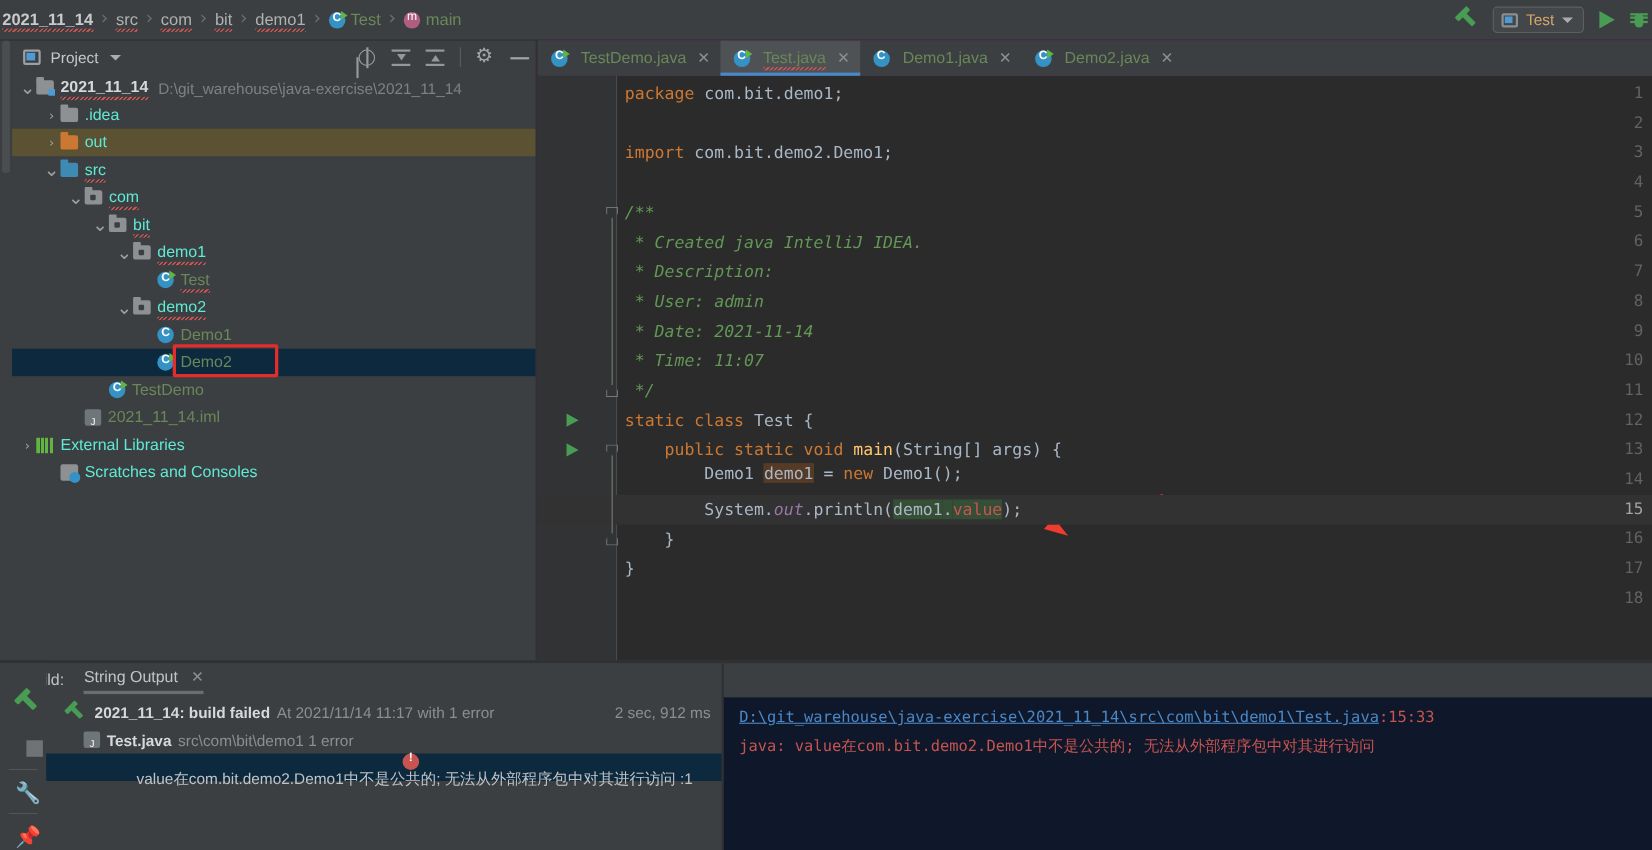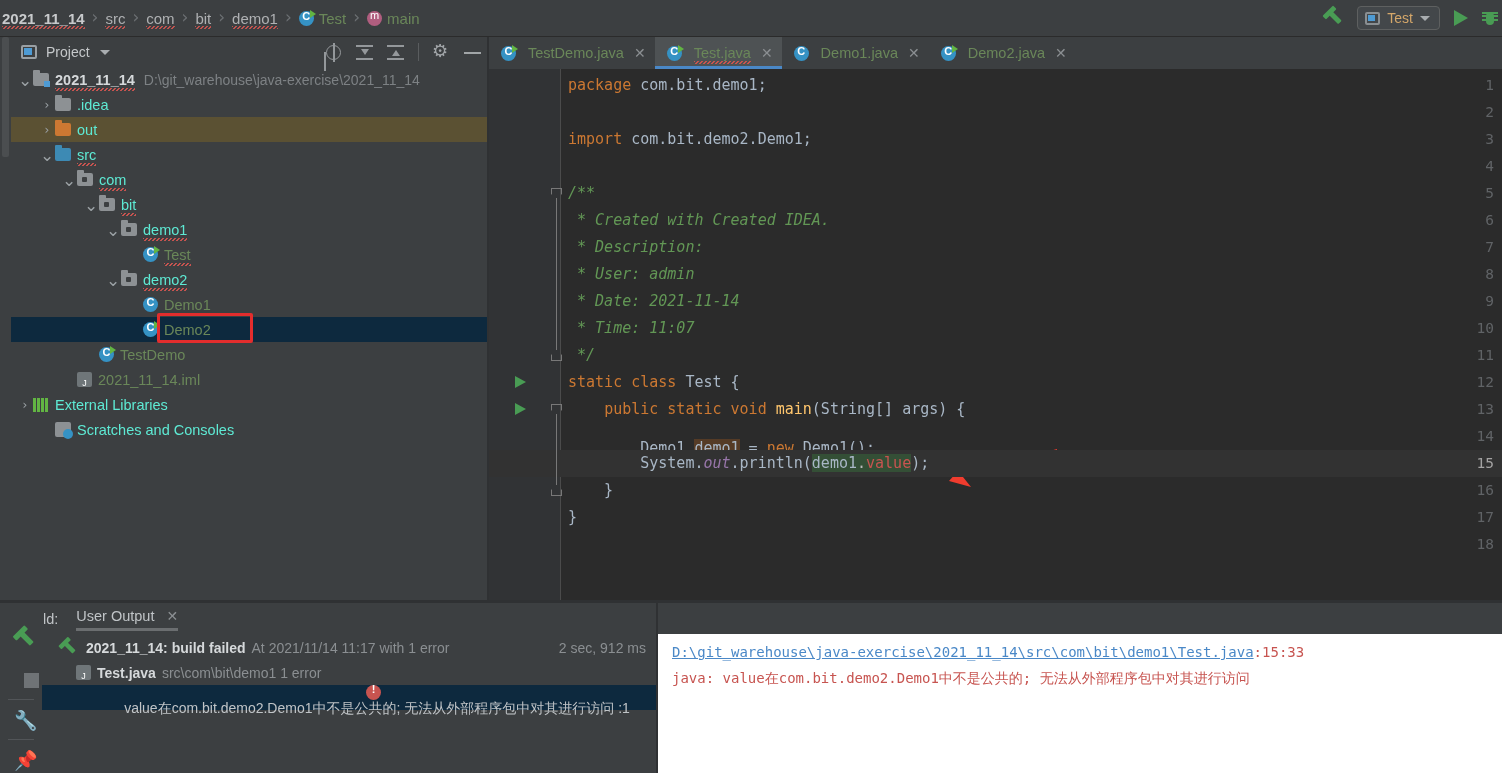--- a/index.html
+++ b/index.html
@@ -183,21 +183,21 @@
   .sq-stop { position:absolute; left:14px; top:8px; width:15px; height:15px; background:#6f7376; }
   .wrench { position:absolute; left: 4px; top: 2px; font-size: 19px; color:#a4a8ab; font-family:"DejaVu Sans",sans-serif; }
   #build-tree { position: absolute; left: 42px; top: 635px; width: 614px; height: 138px; font-size: 14px; }
   .brow { height: 25px; display: flex; align-items: center; white-space: nowrap; padding-left: 12px; position: relative; }
   .brow.sel { background: #0d293e; }
   .bbold { font-weight: bold; color: #d6d9db; }
   .bdim { color: #8b8f92; margin-left: 6px; }
   .btime { position: absolute; right: 10px; color: #8b8f92; }
   .errdot { width: 15px; height: 15px; border-radius: 50%; background: #c75450; position: relative; flex:none; margin-right: 7px; }
   .errdot::after { content:"!"; position:absolute; left:0; right:0; top:-2px; text-align:center; color:#fff; font-size:11px; font-weight:bold; }
-  #build-msg { position: absolute; left: 658px; top: 634px; width: 844px; height: 139px; background: #ffffff;
+  #build-msg { position: absolute; left: 658px; top: 634px; width: 844px; height: 139px; background: #0f172a;
      font-family: "DejaVu Sans Mono", monospace; font-size: 14px; padding: 10px 0 0 14px; }
   #build-msg .link { color: #4a88c7; text-decoration: underline; }
   #build-msg .loc { color: #c75450; }
   #build-msg .jerr { color: #c75450; display: block; margin-top: 10px; }
   #bsplitv { position: absolute; left: 656px; top: 603px; width: 2px; height: 170px; background: #2f3133; }
 </style>
 </head>
 <body>
 
 <div id="topbar">
@@ -377,39 +377,39 @@
       <div class="codeline" style="top: 3px;"><span class="k">package</span> <span class="w">com.bit.demo1;</span></div>
       <div class="ln" style="top: 30px;">2</div>
       <div class="codeline" style="top: 30px;"></div>
       <div class="ln" style="top: 57px;">3</div>
       <div class="codeline" style="top: 57px;"><span class="k">import</span> <span class="w">com.bit.demo2.Demo1;</span></div>
       <div class="ln" style="top: 84px;">4</div>
       <div class="codeline" style="top: 84px;"></div>
       <div class="ln" style="top: 111px;">5</div>
       <div class="codeline" style="top: 111px;"><span class="cm">/**</span></div>
       <div class="ln" style="top: 138px;">6</div>
-      <div class="codeline" style="top: 138px;"><span class="cm"> * Created with Created IDEA.</span></div>
+      <div class="codeline" style="top: 138px;"><span class="cm"> * Created java IntelliJ IDEA.</span></div>
       <div class="ln" style="top: 165px;">7</div>
       <div class="codeline" style="top: 165px;"><span class="cm"> * Description:</span></div>
       <div class="ln" style="top: 192px;">8</div>
       <div class="codeline" style="top: 192px;"><span class="cm"> * User: admin</span></div>
       <div class="ln" style="top: 219px;">9</div>
       <div class="codeline" style="top: 219px;"><span class="cm"> * Date: 2021-11-14</span></div>
       <div class="ln" style="top: 246px;">10</div>
       <div class="codeline" style="top: 246px;"><span class="cm"> * Time: 11:07</span></div>
       <div class="ln" style="top: 273px;">11</div>
       <div class="codeline" style="top: 273px;"><span class="cm"> */</span></div>
       <div class="ln" style="top: 300px;">12</div>
       <div class="runarrow" style="top: 307px;"></div>
       <div class="codeline" style="top: 300px;"><span class="k">static class</span> <span class="w">Test {</span></div>
       <div class="ln" style="top: 327px;">13</div>
       <div class="runarrow" style="top: 334px;"></div>
       <div class="codeline" style="top: 327px;"><span class="w">    </span><span class="k">public static void</span> <span class="fn">main</span><span class="w">(String[] args) {</span></div>
       <div class="ln" style="top: 354px;">14</div>
-      <div class="codeline" style="top: 366px;"><span class="w">        Demo1 </span><span class="w hl-brown">demo1</span><span class="w"> = </span><span class="k">new</span><span class="w"> Demo1();</span></div>
+      <div class="codeline" style="top: 348px;"><span class="w">        Demo1 </span><span class="w hl-brown">demo1</span><span class="w"> = </span><span class="k">new</span><span class="w"> Demo1();</span></div>
       <div class="cline" style="top: 381px;"></div>
       <div class="ln cur" style="top: 381px;">15</div>
       <div class="codeline" style="top: 381px;"><span class="w">        System.</span><span class="fld">out</span><span class="w">.println(</span><span class="w hl-green">demo1</span><span class="hl-green">.</span><span class="err hl-green">value</span><span class="w">);</span></div>
       <div class="ln" style="top: 408px;">16</div>
       <div class="codeline" style="top: 408px;"><span class="w">    }</span></div>
       <div class="ln" style="top: 435px;">17</div>
       <div class="codeline" style="top: 435px;"><span class="w">}</span></div>
       <div class="ln" style="top: 462px;">18</div>
       <div class="codeline" style="top: 462px;"></div>
       <div class="fold" style="top: 119px;"></div>
@@ -419,21 +419,21 @@
       <div class="foldbar" style="top: 129px; height: 152px;"></div>
       <div class="foldbar" style="top: 345px; height: 71px;"></div>
     </div>
 </div>
 
 <div id="hsplit"></div>
 <div id="build">
   <div id="build-head">
     <span class="blabel">Build:</span>
     <span id="btab">
-      <span>User Output</span>
+      <span>String Output</span>
       <span class="xclose">✕</span>
     </span>
   </div>
 </div>
 <div id="brail">
   <div class="brail-ic" style="top:26px">
     <div class="hammer" style="transform:scale(1.1)"></div>
   </div>
   <div class="brail-ic" style="top:62px">
       <span class="sq-stop"></span>

